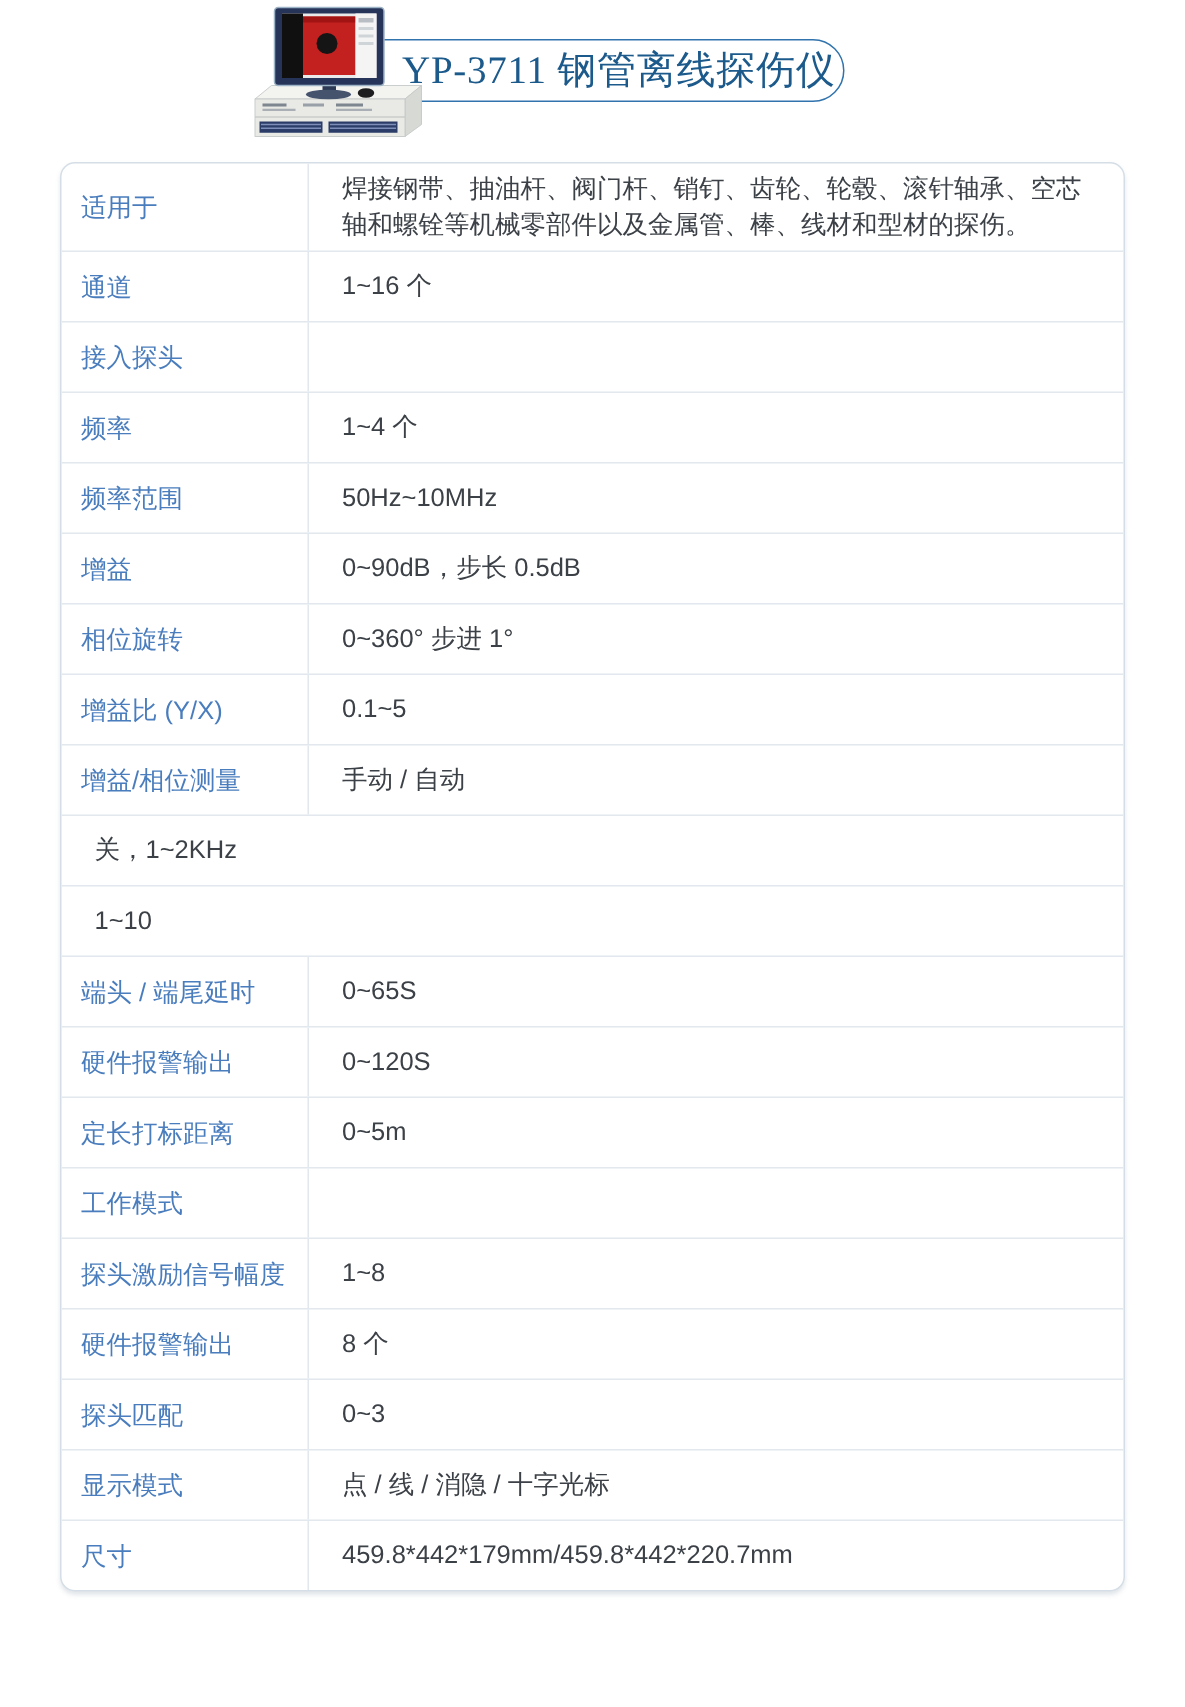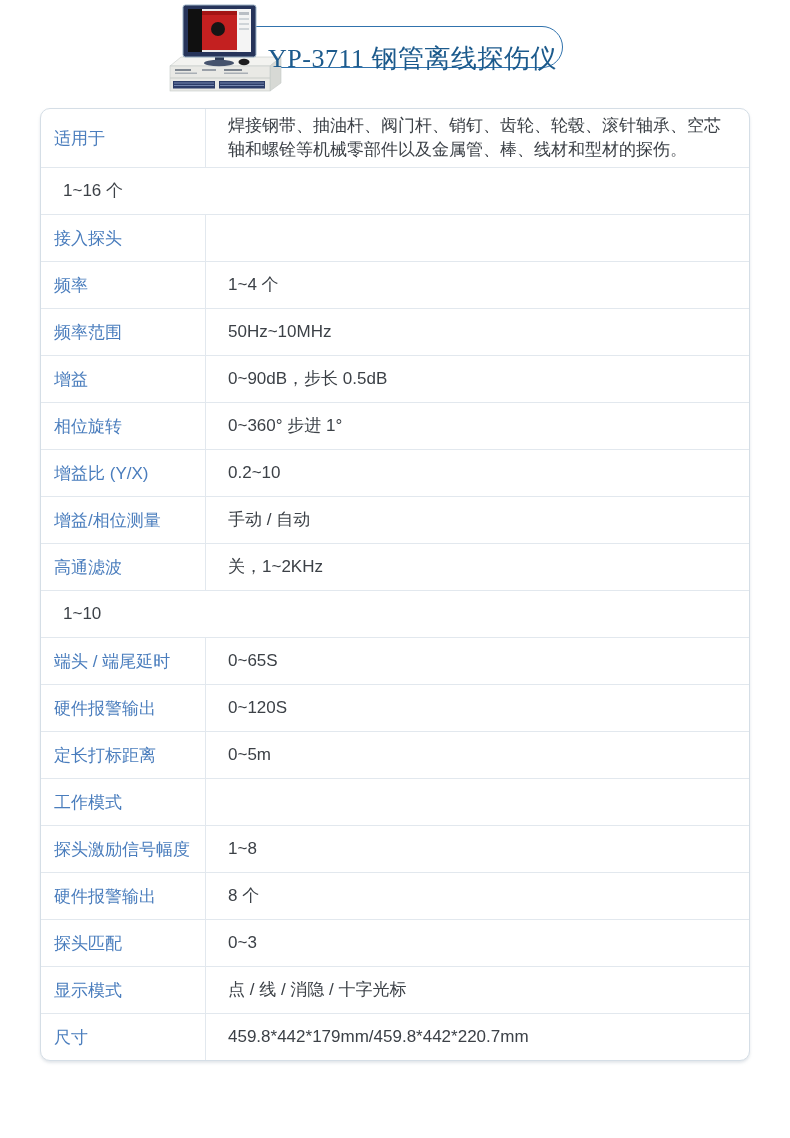--- a/index.html
+++ b/index.html
@@ -13,21 +13,21 @@
     position:absolute;left:200px;top:26px;width:363px;height:42px;
     box-sizing:border-box;border:1px solid #3173ad;border-radius:22px;
     z-index:1;background:transparent;
   }
   .device{
     position:absolute;left:166px;top:4px;width:120px;height:90px;z-index:2;
   }
   .page-title{
     position:absolute;left:268px;top:26px;height:42px;line-height:42px;z-index:3;
     font-family:"Liberation Serif","DejaVu Serif",serif;
-    font-size:26px;color:#1c5a8c;white-space:nowrap;letter-spacing:0.5px;margin-top:12px;
+    font-size:26px;color:#1c5a8c;white-space:nowrap;letter-spacing:0.5px;
   }
   
   .spec-table{
     position:absolute;left:40px;top:108px;width:710px;box-sizing:border-box;
     background:#ffffff;border:1px solid #d5dee6;border-radius:10px;
     overflow:hidden;box-shadow:0 2px 3px rgba(140,155,170,0.25);
   }
   .spec-row{display:flex;align-items:stretch;min-height:46px;border-top:1px solid #e2e8ee;}
   .spec-row:first-child{border-top:none;}
   .cell-label{
@@ -95,20 +95,21 @@
 
 <div class="page-title">YP-3711 钢管离线探伤仪</div>
 
 <div class="spec-table">
   <div class="spec-row">
     <div class="cell-label">适用于</div>
     <div class="cell-value">焊接钢带、抽油杆、阀门杆、销钉、齿轮、轮毂、滚针轴承、空芯轴和螺铨等机械零部件以及金属管、棒、线材和型材的探伤。</div>
   </div>
 
   <div class="spec-row">
+    <div class="cell-label">通道</div>
     <div class="cell-value">1~16 个</div>
   </div>
 
   <div class="spec-row">
     <div class="cell-label">接入探头</div>
   </div>
 
   <div class="spec-row">
     <div class="cell-label">频率</div>
     <div class="cell-value">1~4 个</div>
@@ -124,30 +125,29 @@
     <div class="cell-value">0~90dB，步长 0.5dB</div>
   </div>
 
   <div class="spec-row">
     <div class="cell-label">相位旋转</div>
     <div class="cell-value">0~360° 步进 1°</div>
   </div>
 
   <div class="spec-row">
     <div class="cell-label">增益比 (Y/X)</div>
-    <div class="cell-value">0.2~10</div>
+    <div class="cell-value">0.1~5</div>
   </div>
 
   <div class="spec-row">
     <div class="cell-label">增益/相位测量</div>
     <div class="cell-value">手动 / 自动</div>
   </div>
 
   <div class="spec-row">
-    <div class="cell-label">高通滤波</div>
     <div class="cell-value">关，1~2KHz</div>
   </div>
 
 
   <div class="spec-row">
     <div class="cell-value">1~10</div>
   </div>
 
   <div class="spec-row">
     <div class="cell-label">端头 / 端尾延时</div>

